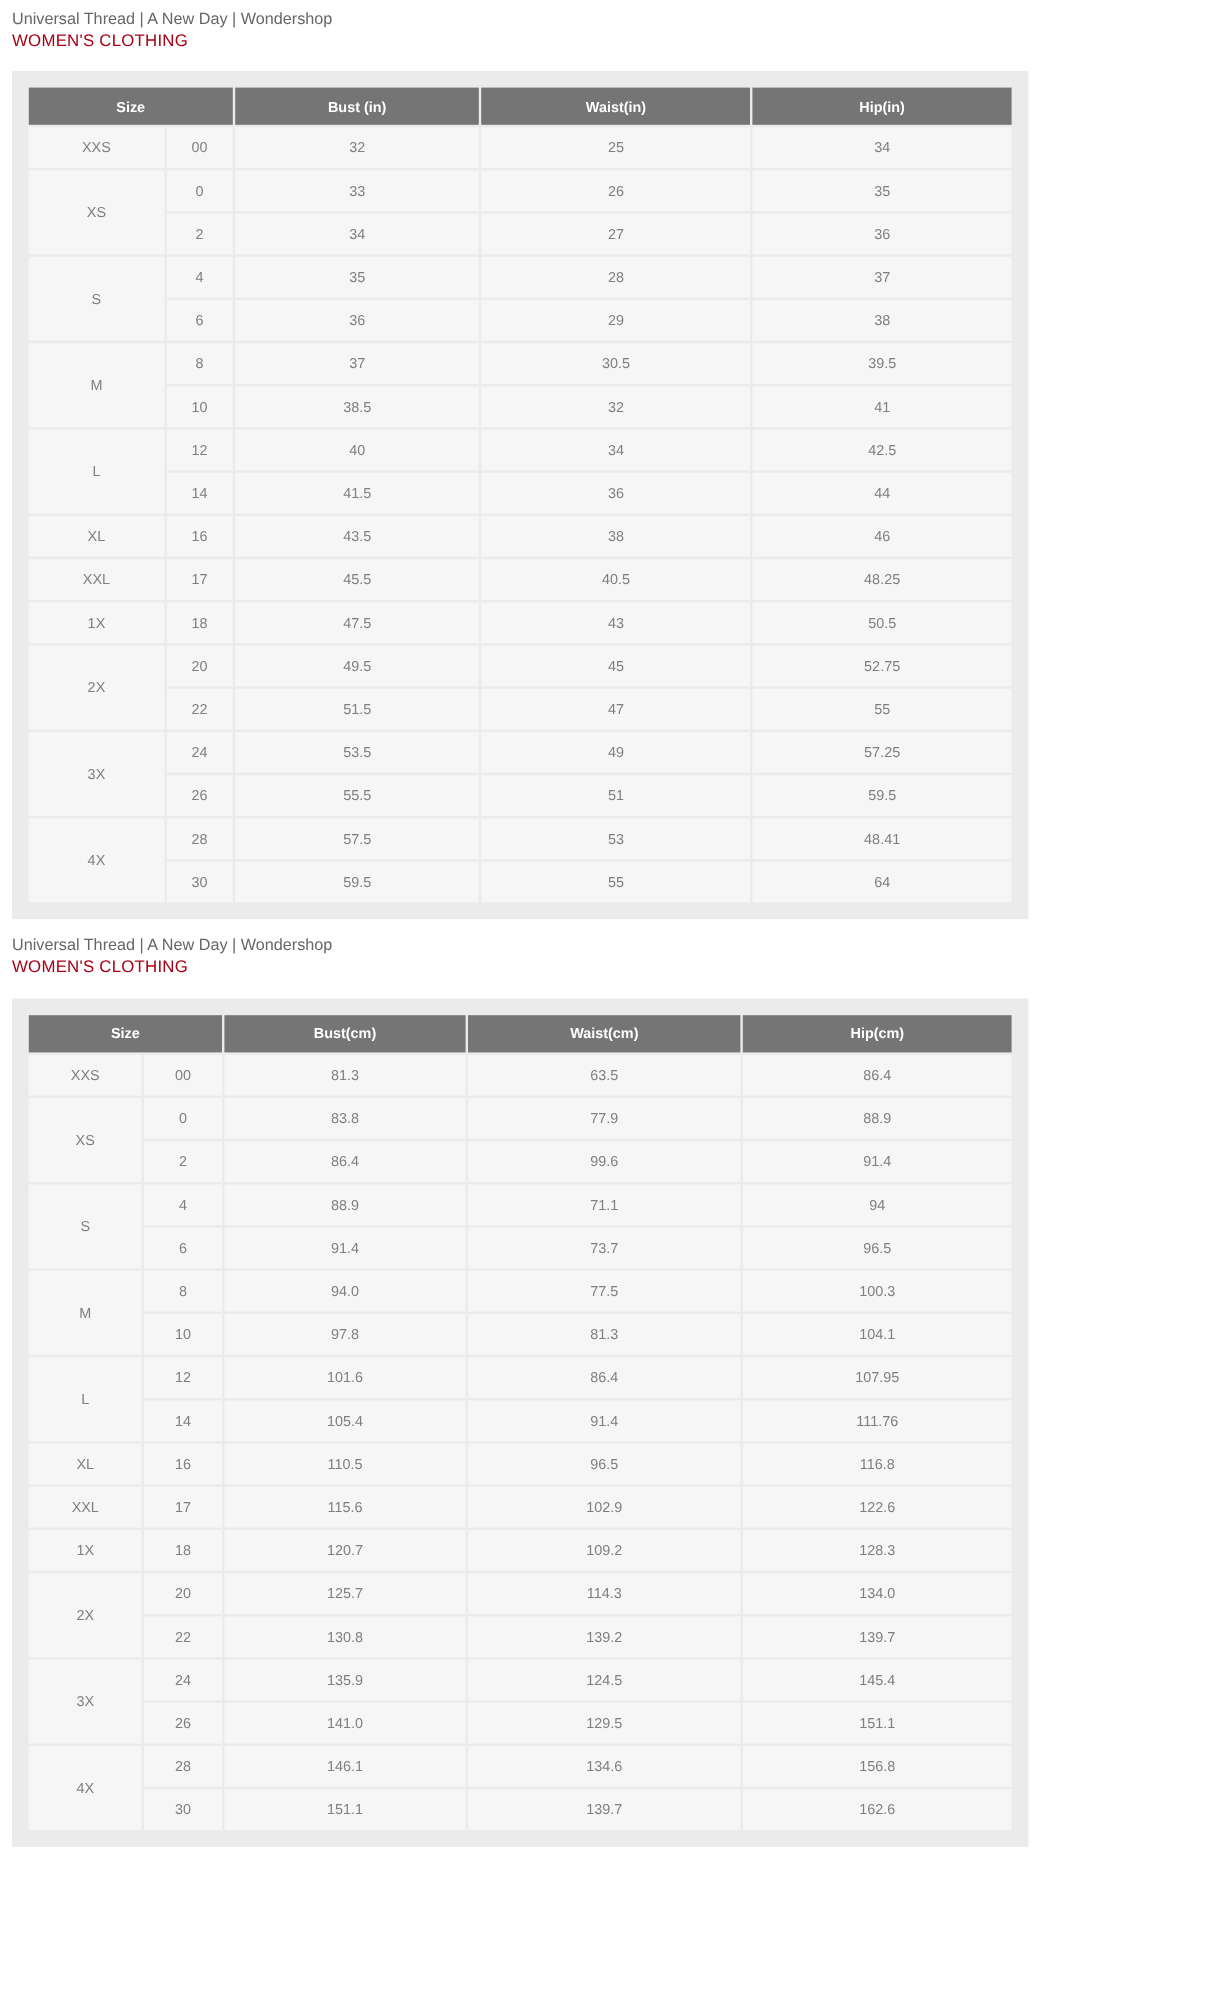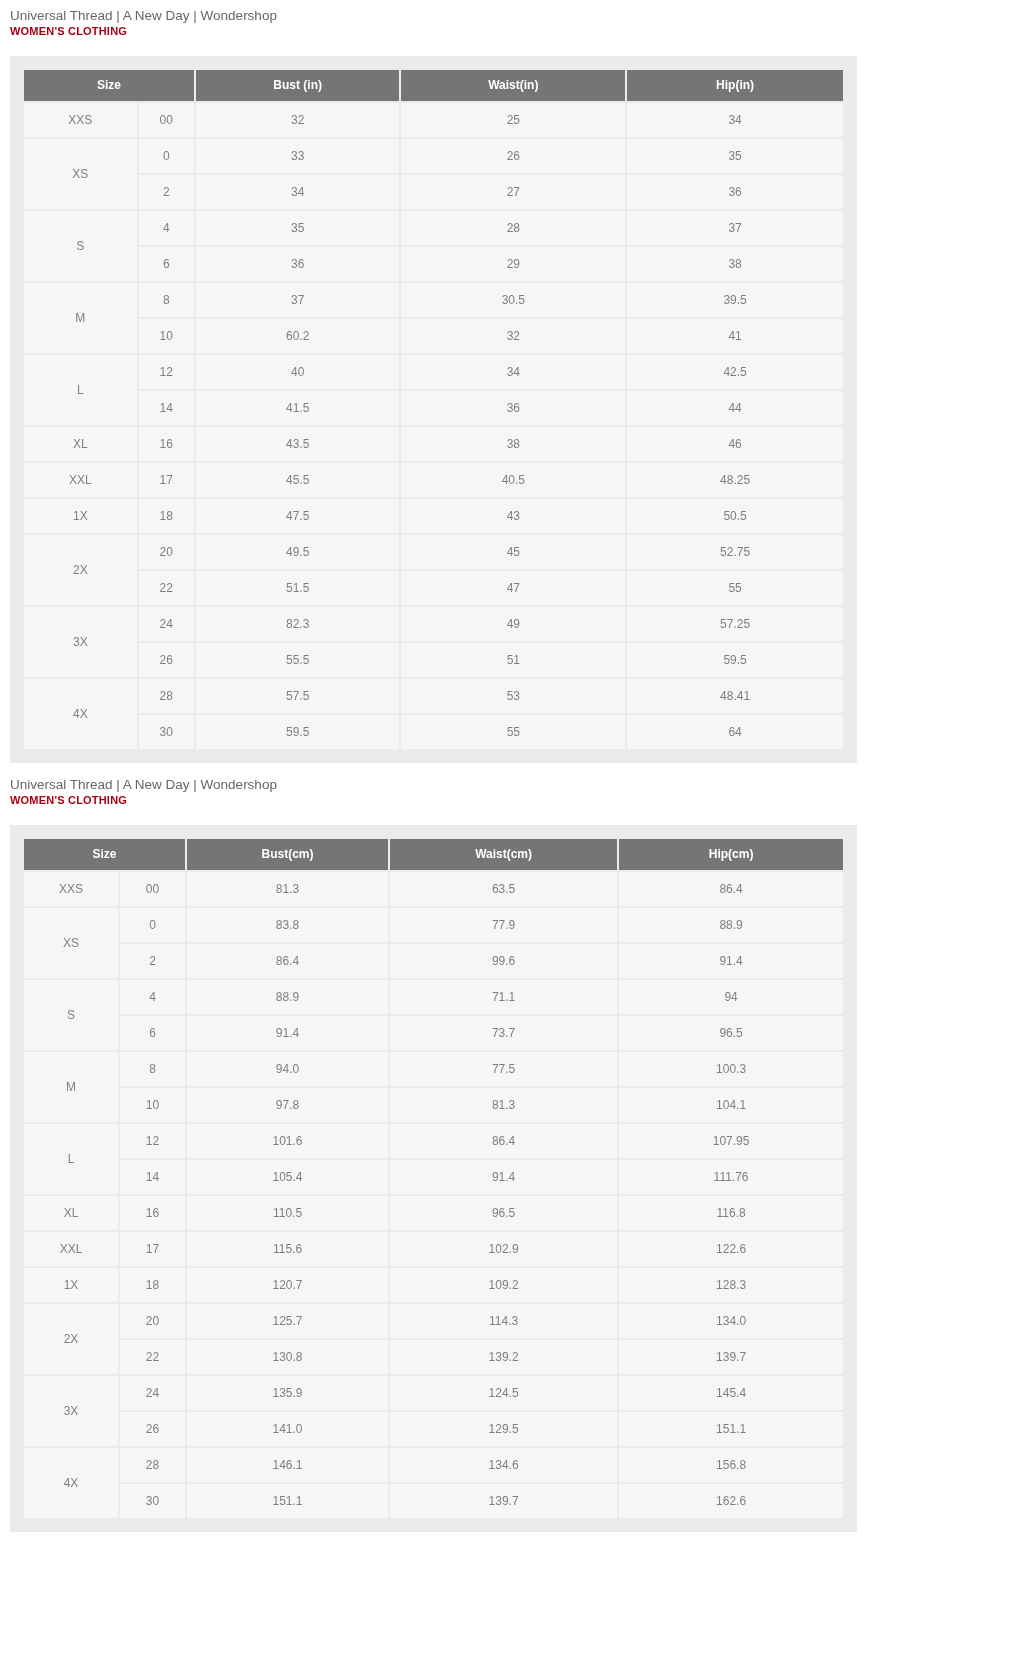--- a/index.html
+++ b/index.html
@@ -22,22 +22,22 @@
   .section{margin-bottom:14px;}
   .section-header{margin:0 10px 18px 10px;line-height:1.18;}
   .brand-line{
     color:var(--brand-text);
     font-size:13.5px;
     margin:0;
     font-weight:normal;
   }
   .section-title{
     color:var(--title-red);
-    font-size:11px;
-    font-weight:bold;
+    font-size:14px;
+    font-weight:normal;
     margin:1px 0 0 0;
     letter-spacing:0.2px;
   }
   .table-container{
     background:var(--container-bg);
     margin:0 19px 0 10px;
     padding:12px 12px;
   }
   table.size-table{
     width:100%;
@@ -140,21 +140,21 @@
             </tr>
             <tr>
               <td rowspan="2">M</td>
               <td>8</td>
               <td>37</td>
               <td>30.5</td>
               <td>39.5</td>
             </tr>
             <tr>
               <td>10</td>
-              <td>60.2</td>
+              <td>38.5</td>
               <td>32</td>
               <td>41</td>
             </tr>
             <tr>
               <td rowspan="2">L</td>
               <td>12</td>
               <td>40</td>
               <td>34</td>
               <td>42.5</td>
             </tr>
@@ -194,21 +194,21 @@
             </tr>
             <tr>
               <td>22</td>
               <td>51.5</td>
               <td>47</td>
               <td>55</td>
             </tr>
             <tr>
               <td rowspan="2">3X</td>
               <td>24</td>
-              <td>82.3</td>
+              <td>53.5</td>
               <td>49</td>
               <td>57.25</td>
             </tr>
             <tr>
               <td>26</td>
               <td>55.5</td>
               <td>51</td>
               <td>59.5</td>
             </tr>
             <tr>

